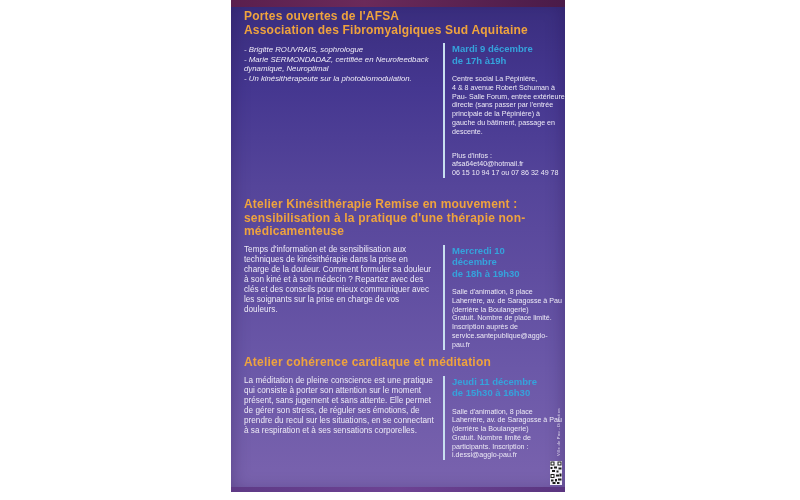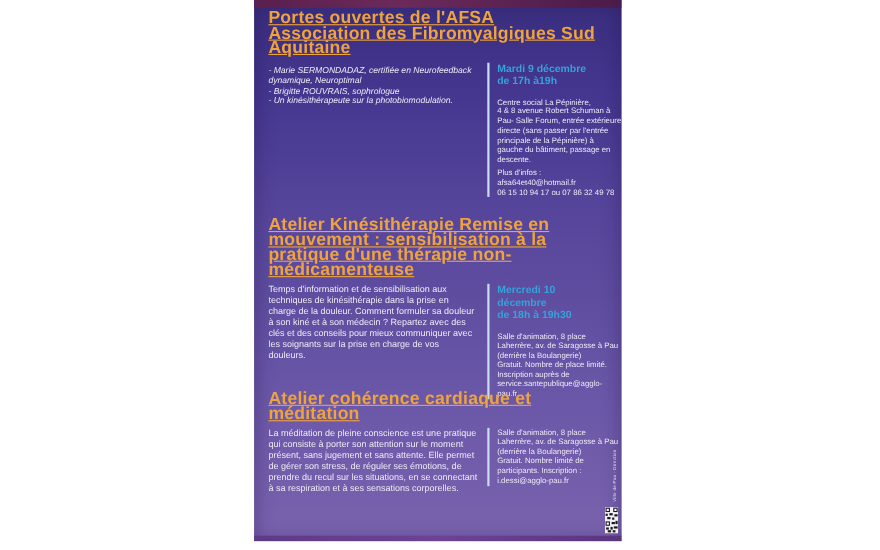--- a/index.html
+++ b/index.html
@@ -17,59 +17,59 @@
   .edge-top { position: absolute; top: 0; left: 0; right: 0; height: 7px;
     background: linear-gradient(90deg, #5a1f4e, #6b2a5a 40%, #4a1b49); }
   .edge-bottom { position: absolute; bottom: 0; left: 0; right: 0; height: 5px;
     background: linear-gradient(90deg, #5e3a86, #6d4293 50%, #5a3580); }
 
   section { position: absolute; left: 13px; right: 12px; }
   #s1 { top: 10px; }
   #s2 { top: 198px; }
   #s3 { top: 356px; }
 
-  .title { color: #efa33d; font-size: 16px; font-weight: bold; line-height: 13.5px;
-    letter-spacing: .2px; white-space: pre-line; margin-bottom: 6px; text-decoration: underline; }
+  .title { color: #efa33d; font-size: 12px; font-weight: bold; line-height: 13.5px;
+    letter-spacing: .2px; white-space: pre-line; margin-bottom: 6px; }
 
   .cols { display: flex; align-items: flex-start; }
   .left { width: 190px; flex: 0 0 190px; }
   .right { margin-left: 9px; border-left: 2px solid #c8dff0; padding-left: 7px;
     width: 122px; flex: 0 0 122px; min-height: 40px; }
 
   .body { color: #edeaf6; font-size: 8.2px; line-height: 10px; white-space: pre-line; }
   .it { color: #edeaf6; font-size: 7.8px; font-style: italic; line-height: 9.5px;
     white-space: pre-line; }
   .list { margin-top: 2px; }
 
   .date { color: #35a3dc; font-size: 9.5px; font-weight: bold; line-height: 11.5px;
     white-space: pre-line; margin-bottom: 9px; }
   .venue { color: #edeaf6; font-size: 7.1px; line-height: 8.8px; white-space: pre-line; }
-  .gap { margin-top: 3px; }
+  .gap { margin-top: 15px; }
 
   .imprint { position: absolute; right: 2px; top: 378px; height: 78px; width: 9px;
     writing-mode: vertical-rl; transform: rotate(180deg);
     color: #e8e3f2; font-size: 4px; letter-spacing: .3px; line-height: 9px;
     overflow: hidden; opacity: .9; }
   .qr { position: absolute; right: 3px; bottom: 7px; }
 </style>
 </head>
 <body>
 
 <div class="canvas">
   <div class="flyer">
     <div class="edge-top"></div>
 
     <section id="s1">
       <h1 class="title">Portes ouvertes de l'AFSA
 Association des Fibromyalgiques Sud Aquitaine</h1>
       <div class="cols">
         <div class="left">
           <div class="list">
+            <p class="it">- Brigitte ROUVRAIS, sophrologue</p>
             <p class="it">- Marie SERMONDADAZ, certifiée en Neurofeedback dynamique, Neuroptimal</p>
-            <p class="it">- Brigitte ROUVRAIS, sophrologue</p>
             <p class="it">- Un kinésithérapeute sur la photobiomodulation.</p>
           </div>
         </div>
         <div class="right">
           <p class="date">Mardi 9 décembre
 de 17h à19h</p>
           <p class="venue">Centre social La Pépinière,
 4 &amp; 8 avenue Robert Schuman à Pau- Salle Forum, entrée extérieure directe (sans passer par l'entrée principale de la Pépinière) à gauche du bâtiment, passage en descente.</p>
           <p class="venue gap">Plus d'infos :</p>
           <p class="venue">afsa64et40@hotmail.fr</p>
@@ -95,20 +95,22 @@
       </div>
     </section>
 
     <section id="s3">
       <h1 class="title">Atelier cohérence cardiaque et méditation</h1>
       <div class="cols">
         <div class="left">
           <p class="body">La méditation de pleine conscience est une pratique qui consiste à porter son attention sur le moment présent, sans jugement et sans attente. Elle permet de gérer son stress, de réguler ses émotions, de prendre du recul sur les situations, en se connectant à sa respiration et à ses sensations corporelles.</p>
         </div>
         <div class="right">
+          <p class="date">Jeudi 11 décembre
+de 15h30 à 16h30</p>
           <p class="venue">Salle d'animation, 8 place Laherrère, av. de Saragosse à Pau (derrière la Boulangerie)
 Gratuit. Nombre limité de participants. Inscription :
 i.dessi@agglo-pau.fr</p>
         </div>
       </div>
     </section>
 
     <div class="imprint">Ville de Pau - Direction communication - Ne pas jeter sur la voie publique</div>
 
     <svg class="qr" width="12" height="24" viewBox="0 0 12 24">

